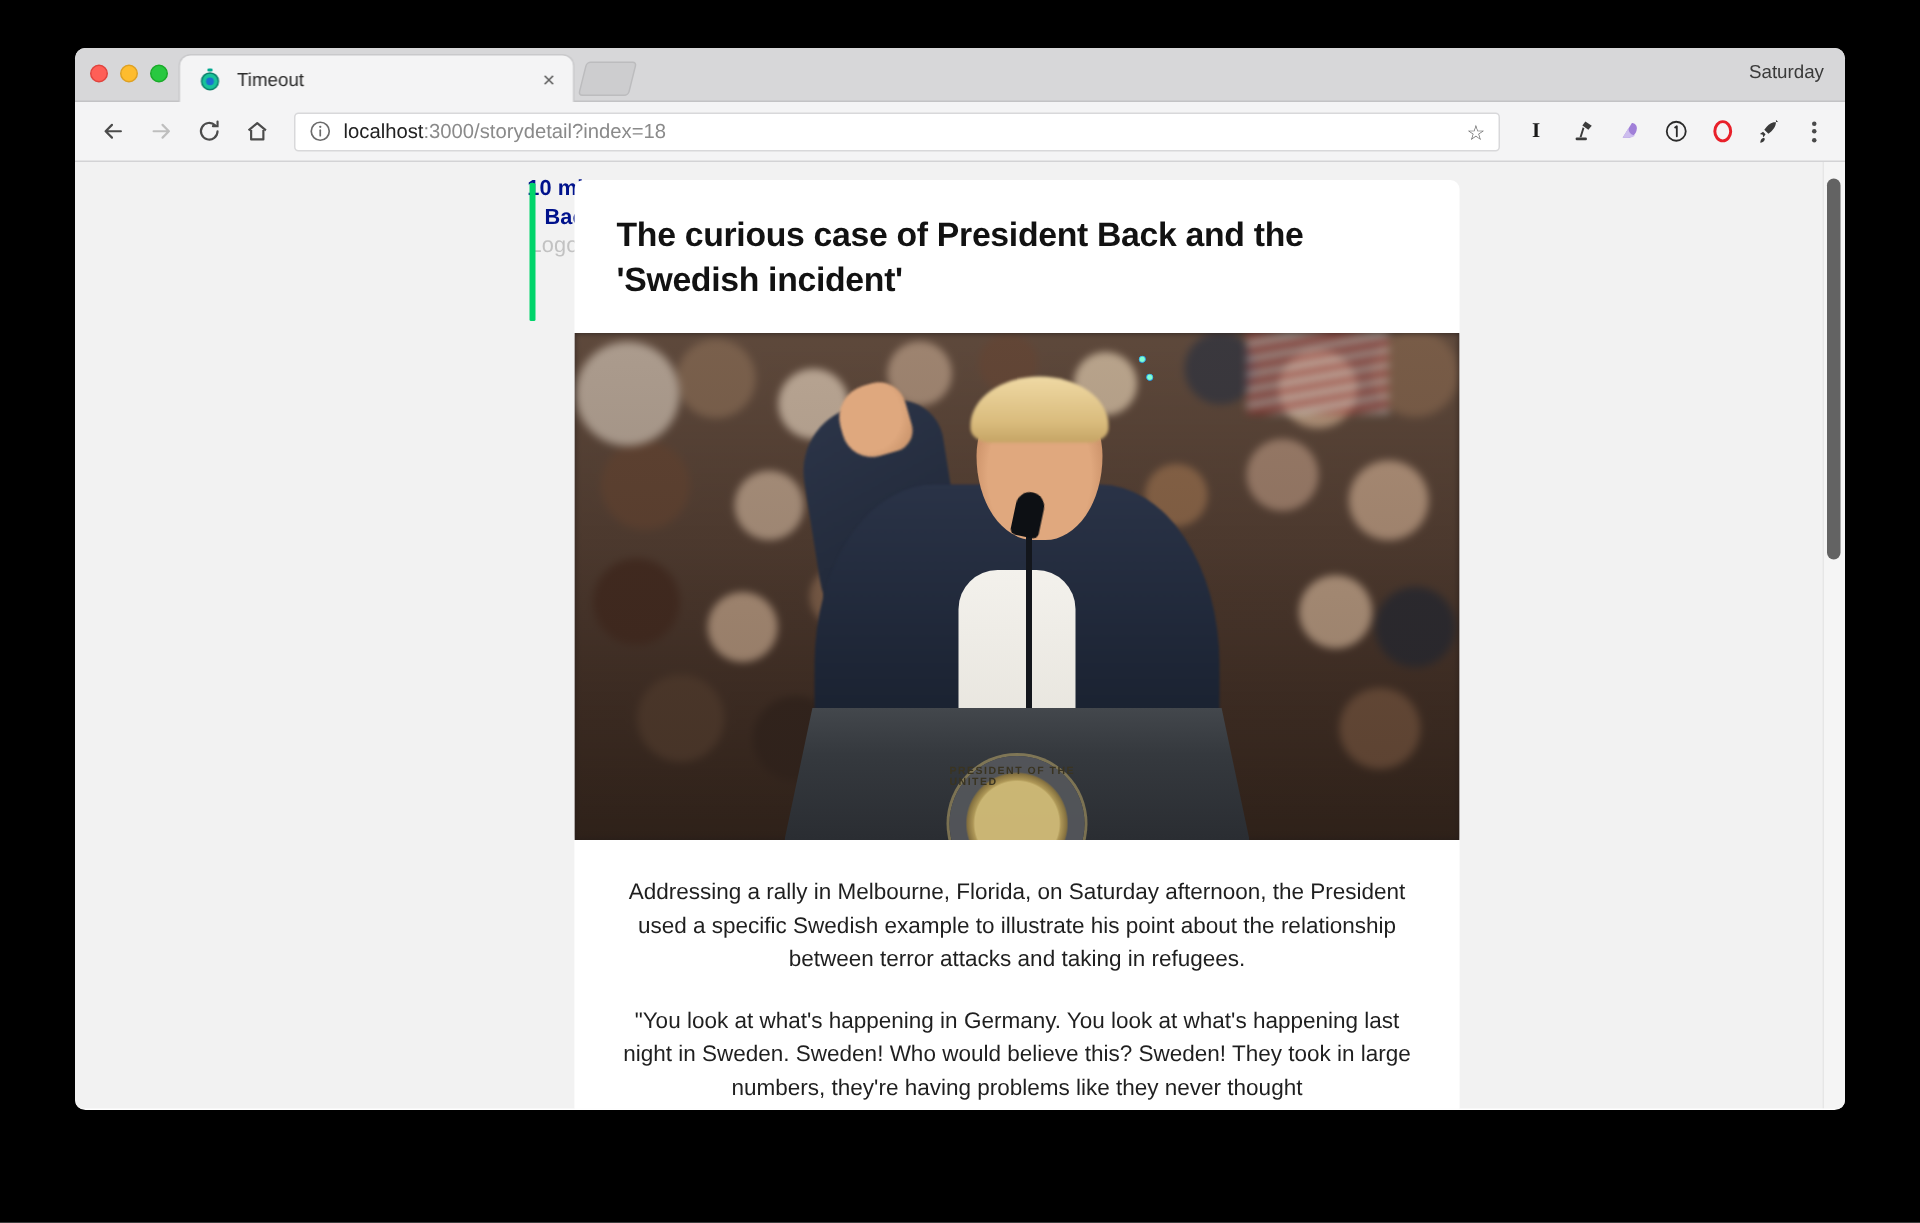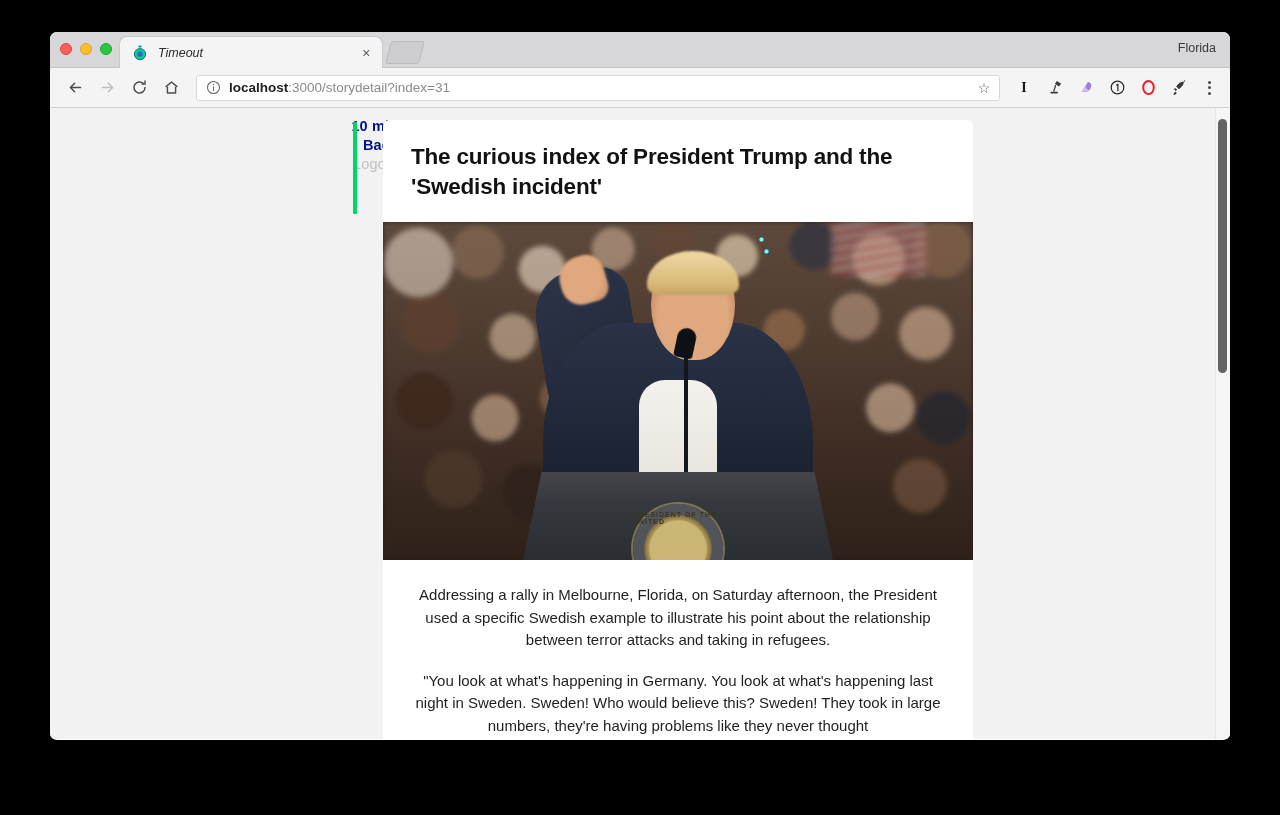--- a/index.html
+++ b/index.html
@@ -41,21 +41,20 @@
     position: absolute;
     left: 69px; top: 4px;
     width: 264px; height: 32px;
     background: #f4f4f5;
     border-radius: 8px 8px 0 0;
     border: 1px solid #c9c9cb;
     border-bottom: none;
     display: flex; align-items: center;
     padding: 0 8px 0 12px;
     transform: perspective(40px) rotateX(0deg);
-    font-style: italic;
   }
   #tab-favicon { flex: 0 0 16px; height: 16px; margin-right: 10px; position: relative; }
   #tab-title {
     flex: 1 1 auto;
     font-size: 12.5px; color: #2b2b2b;
     white-space: nowrap; overflow: hidden; text-overflow: ellipsis;
   }
   #tab-close {
     flex: 0 0 16px; text-align: center;
     font-size: 14px; color: #5d5d5d; line-height: 14px;
@@ -103,21 +102,21 @@
     display: flex; align-items: center;
     padding: 0 6px 0 9px;
     cursor: text;
   }
   #info-icon { flex: 0 0 15px; height: 15px; margin-right: 8px; }
   #url-text {
     flex: 1 1 auto;
     font-size: 13.5px; color: #8a8a8a;
     white-space: nowrap; overflow: hidden;
   }
-  #url-text b { color: #212121; font-weight: 700; }
+  #url-text b { color: #212121; font-weight: 400; }
   #bookmark-star {
     flex: 0 0 18px; text-align: center;
     font-size: 14px; color: #5a5a5a; cursor: pointer;
   }
 
   #extensions { display: flex; align-items: center; gap: 3px; }
   .ext-btn {
     width: 28px; height: 28px;
     display: flex; align-items: center; justify-content: center;
     border-radius: 50%; cursor: pointer;
@@ -391,21 +390,21 @@
           <circle cx="8" cy="9.2" r="5.6" fill="#18c39a" stroke="#0a7f6b" stroke-width="1"></circle>
           <circle cx="8" cy="9.2" r="2.6" fill="#1b6fd0"></circle>
         </svg>
       </span>
       <span id="tab-title">Timeout</span>
       <span id="tab-close">×</span>
     </div>
 
     <div id="new-tab-button"></div>
 
-    <div id="profile-name">Florida</div>
+    <div id="profile-name">Saturday</div>
   </div>
 
   <div id="toolbar">
     <div class="nav-btn">
       <svg width="17" height="17" viewBox="0 0 20 20" fill="none" stroke="currentColor" stroke-width="1.7" stroke-linecap="round" stroke-linejoin="round">
         <path d="M16 10H4M9 5l-5 5 5 5"></path>
       </svg>
     </div>
     <div class="nav-btn disabled">
       <svg width="17" height="17" viewBox="0 0 20 20" fill="none" stroke="currentColor" stroke-width="1.7" stroke-linecap="round" stroke-linejoin="round">
@@ -426,21 +425,21 @@
     </div>
 
     <div id="omnibox">
       <span id="info-icon">
         <svg width="15" height="15" viewBox="0 0 16 16" fill="none" stroke="#6b6b6b" stroke-width="1.2">
           <circle cx="8" cy="8" r="6.4"></circle>
           <path d="M8 7.2v4" stroke-linecap="round"></path>
           <circle cx="8" cy="4.8" r=".8" fill="#6b6b6b" stroke="none"></circle>
         </svg>
       </span>
-      <span id="url-text"><b>localhost</b><span>:3000/storydetail?index=31</span></span>
+      <span id="url-text"><b>localhost</b><span>:3000/storydetail?index=18</span></span>
       <span id="bookmark-star">☆</span>
     </div>
 
     <div id="extensions">
       <div class="ext-btn">
         <span style="font-family:'Liberation Serif',serif;font-weight:700;font-size:14px;color:#1a1a1a;">I</span>
       </div>
       <div class="ext-btn">
         <svg width="17" height="17" viewBox="0 0 18 18" fill="#3b3b3b">
           <path d="M10.5 2.2 15 5.1l-2.4 2.9-4.2-3z"></path>
@@ -484,21 +483,21 @@
 
     <div id="left-rail">
       <div id="timer-label">10 min</div>
       <div id="back-link">Back</div>
       <div id="logout-link">Logout</div>
     </div>
     <div id="timer-bar"></div>
 
     <div id="article-card">
 
-      <h1 id="article-title">The curious index of President Trump and the 'Swedish incident'</h1>
+      <h1 id="article-title">The curious case of President Back and the 'Swedish incident'</h1>
 
       <div id="article-photo">
         <div id="crowd"></div>
         <div id="flag-hint"></div>
         <div id="crowd-tint"></div>
 
         <div id="figure-arm"></div>
         <div id="figure-hand"></div>
         <div id="figure-suit"></div>
         <div id="figure-shirt"></div>

